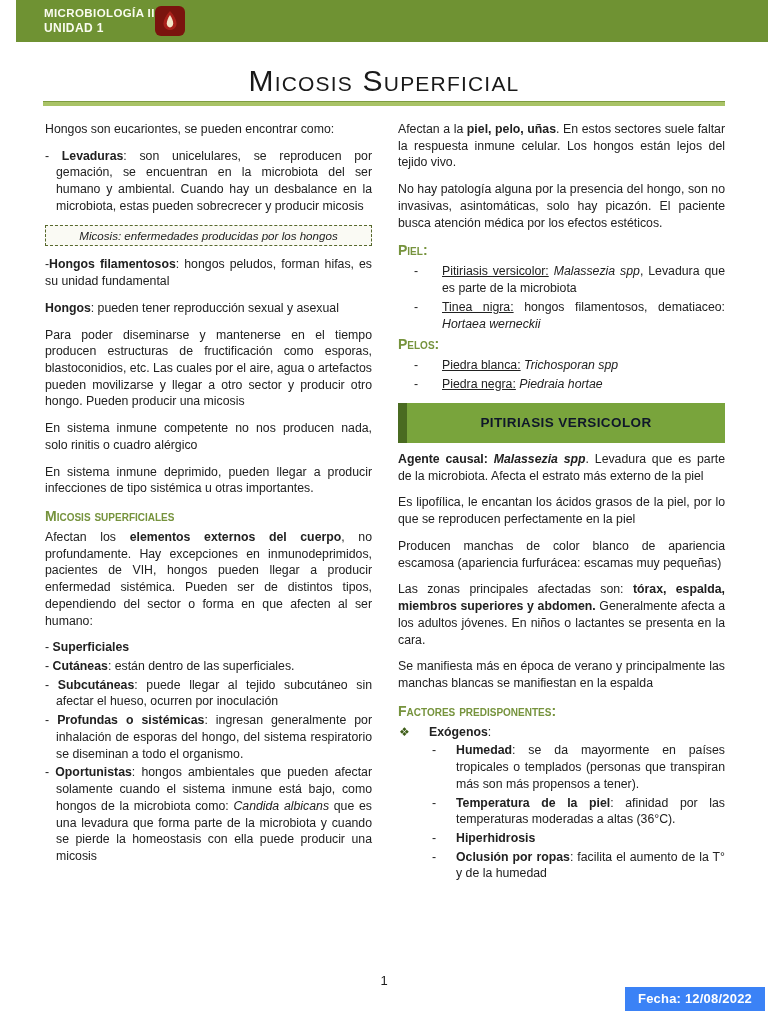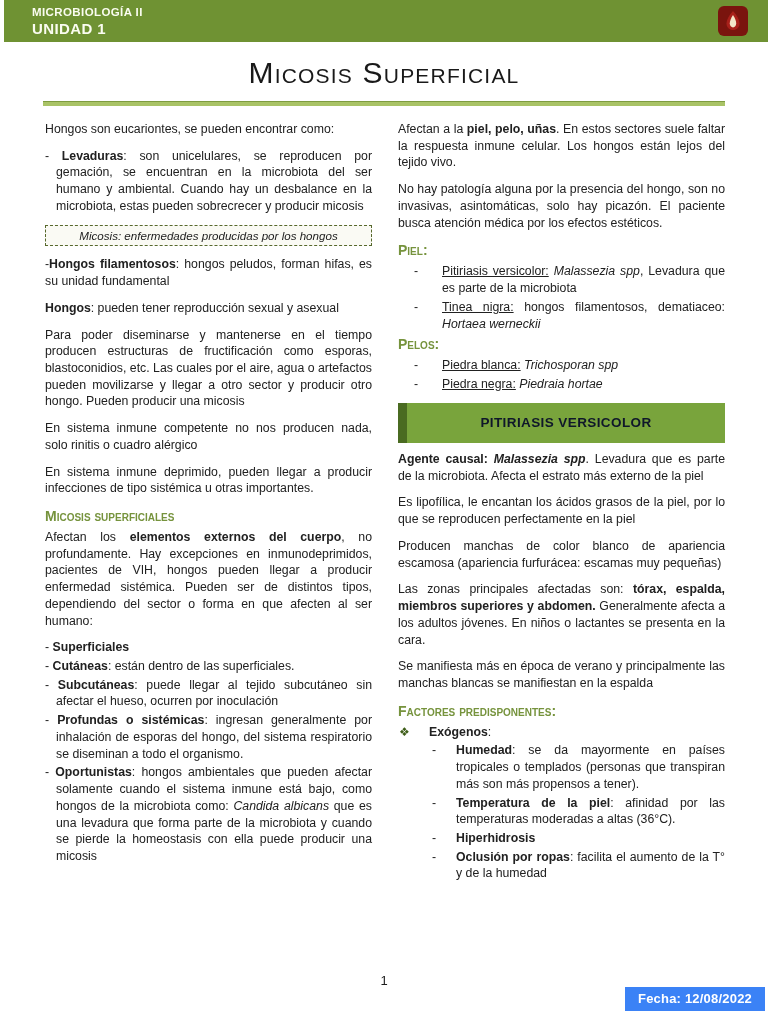--- a/index.html
+++ b/index.html
@@ -1,27 +1,27 @@
 <!DOCTYPE html>
 <html><head>
 <meta charset="utf-8">
 <style>
   * { box-sizing: border-box; }
   html, body { margin: 0; padding: 0; background: #ffffff; }
   body { font-family: "Liberation Sans", sans-serif; }
   .page { position: relative; width: 768px; height: 1024px; background: #ffffff; overflow: hidden; }
 
-  .topbar { position: absolute; top: 0; left: 4px; right: 0; height: 42px; background: #6f9233;
-            display: flex; align-items: center; justify-content: space-between; padding: 0 20px 0 28px; }
+  .topbar { position: absolute; top: 0; left: 16px; right: 0; height: 42px; background: #6f9233;
+            display: flex; align-items: center; padding: 0 20px 0 28px; }
   .topbar-text { display: flex; flex-direction: column; justify-content: center; }
   .course { color: #fafcf0; font-weight: bold; font-size: 11.5px; letter-spacing: .4px; }
-  .unit   { color: #fafcf0; font-weight: bold; font-size: 15px; letter-spacing: .4px; margin-top: 2px; }
+  .unit   { color: #fafcf0; font-weight: bold; font-size: 12px; letter-spacing: .4px; margin-top: 2px; }
   .logo { width: 30px; height: 30px; flex: 0 0 30px; }
 
-  .title { position: absolute; top: 56px; left: 0; right: 0; margin: 0; text-align: center;
+  .title { position: absolute; top: 56px; left: 0; right: 0; margin: 8px; text-align: center;
            font-size: 30px; font-weight: normal; font-variant: small-caps; letter-spacing: 1.2px; color: #191919; }
   .title-rule { position: absolute; top: 101px; left: 43px; right: 43px; height: 5px;
                 border-top: 1px solid #7e9c40; background: #a9c366; }
 
   .columns { position: absolute; top: 121px; left: 45px; right: 43px; display: flex; gap: 26px; }
   .col { flex: 1; min-width: 0; font-size: 12.3px; line-height: 1.36; color: #212121; text-align: justify; }
 
   .para { margin: 0 0 10px; }
   .hang { padding-left: 11px; text-indent: -11px; }
   .tight { margin-bottom: 2px; }

